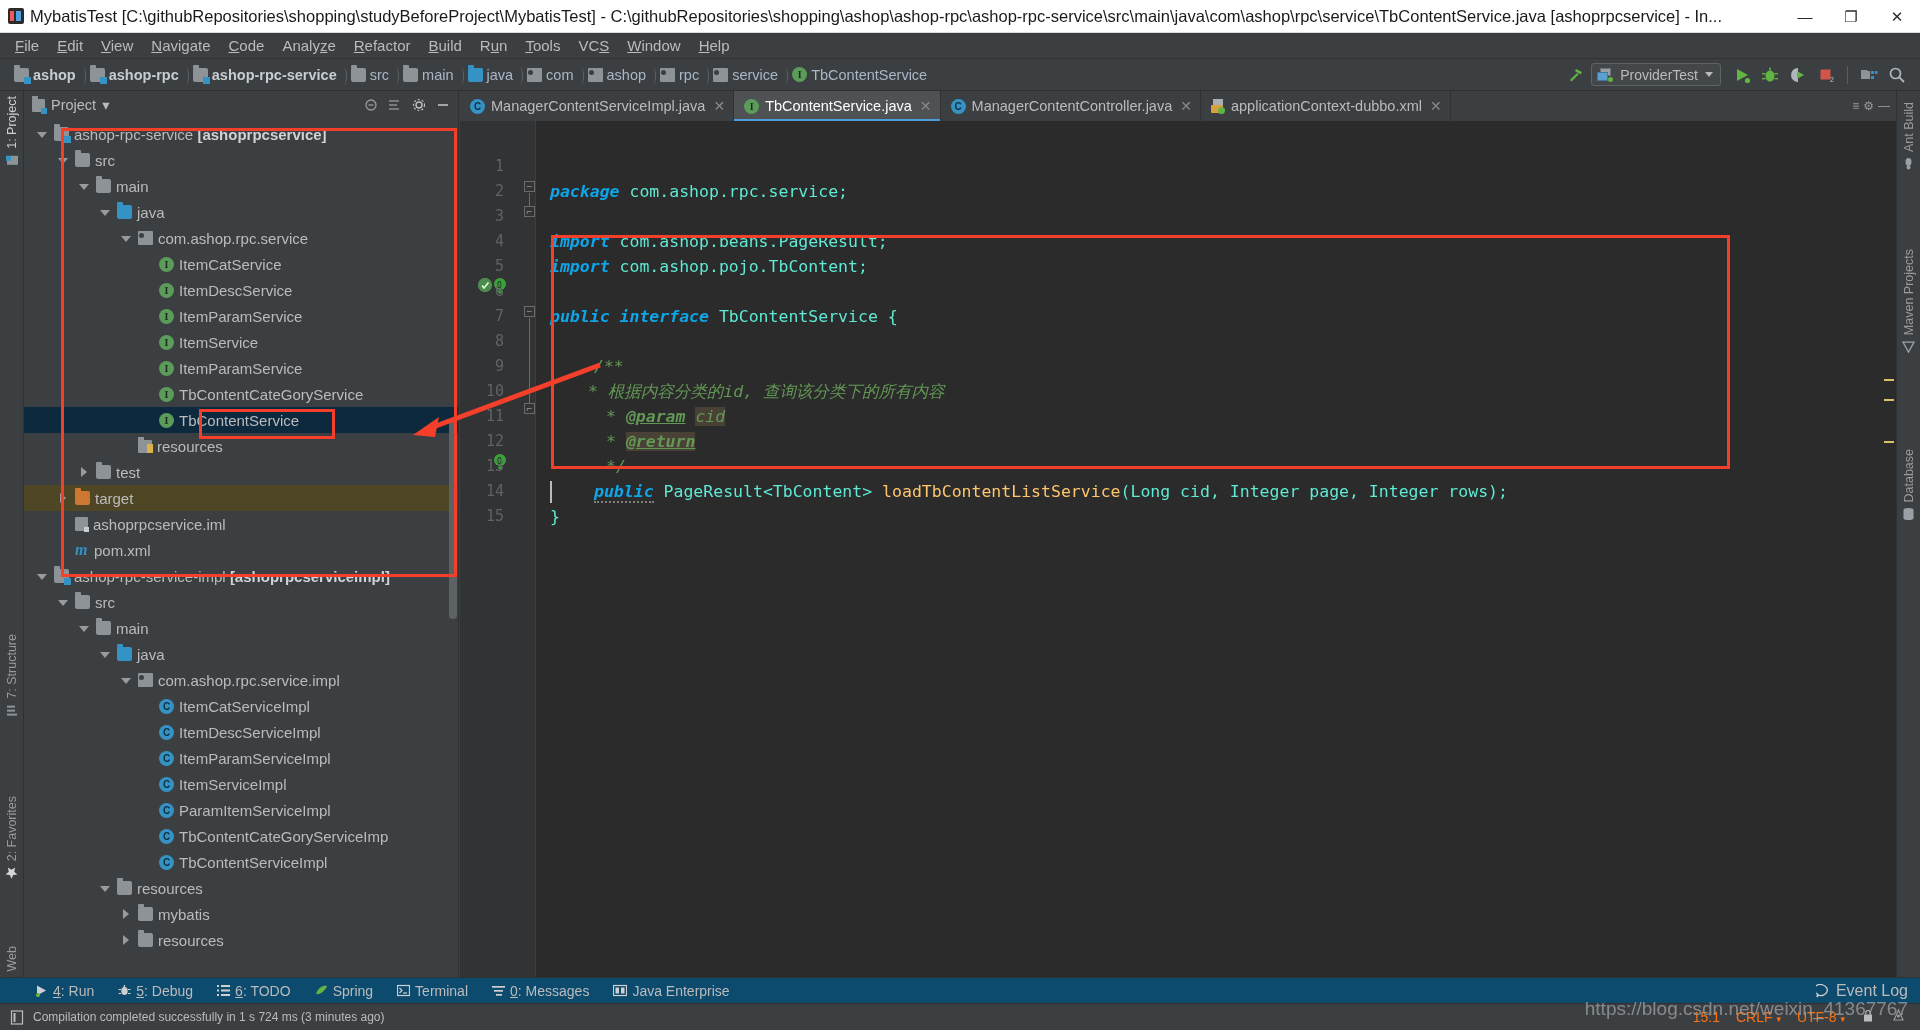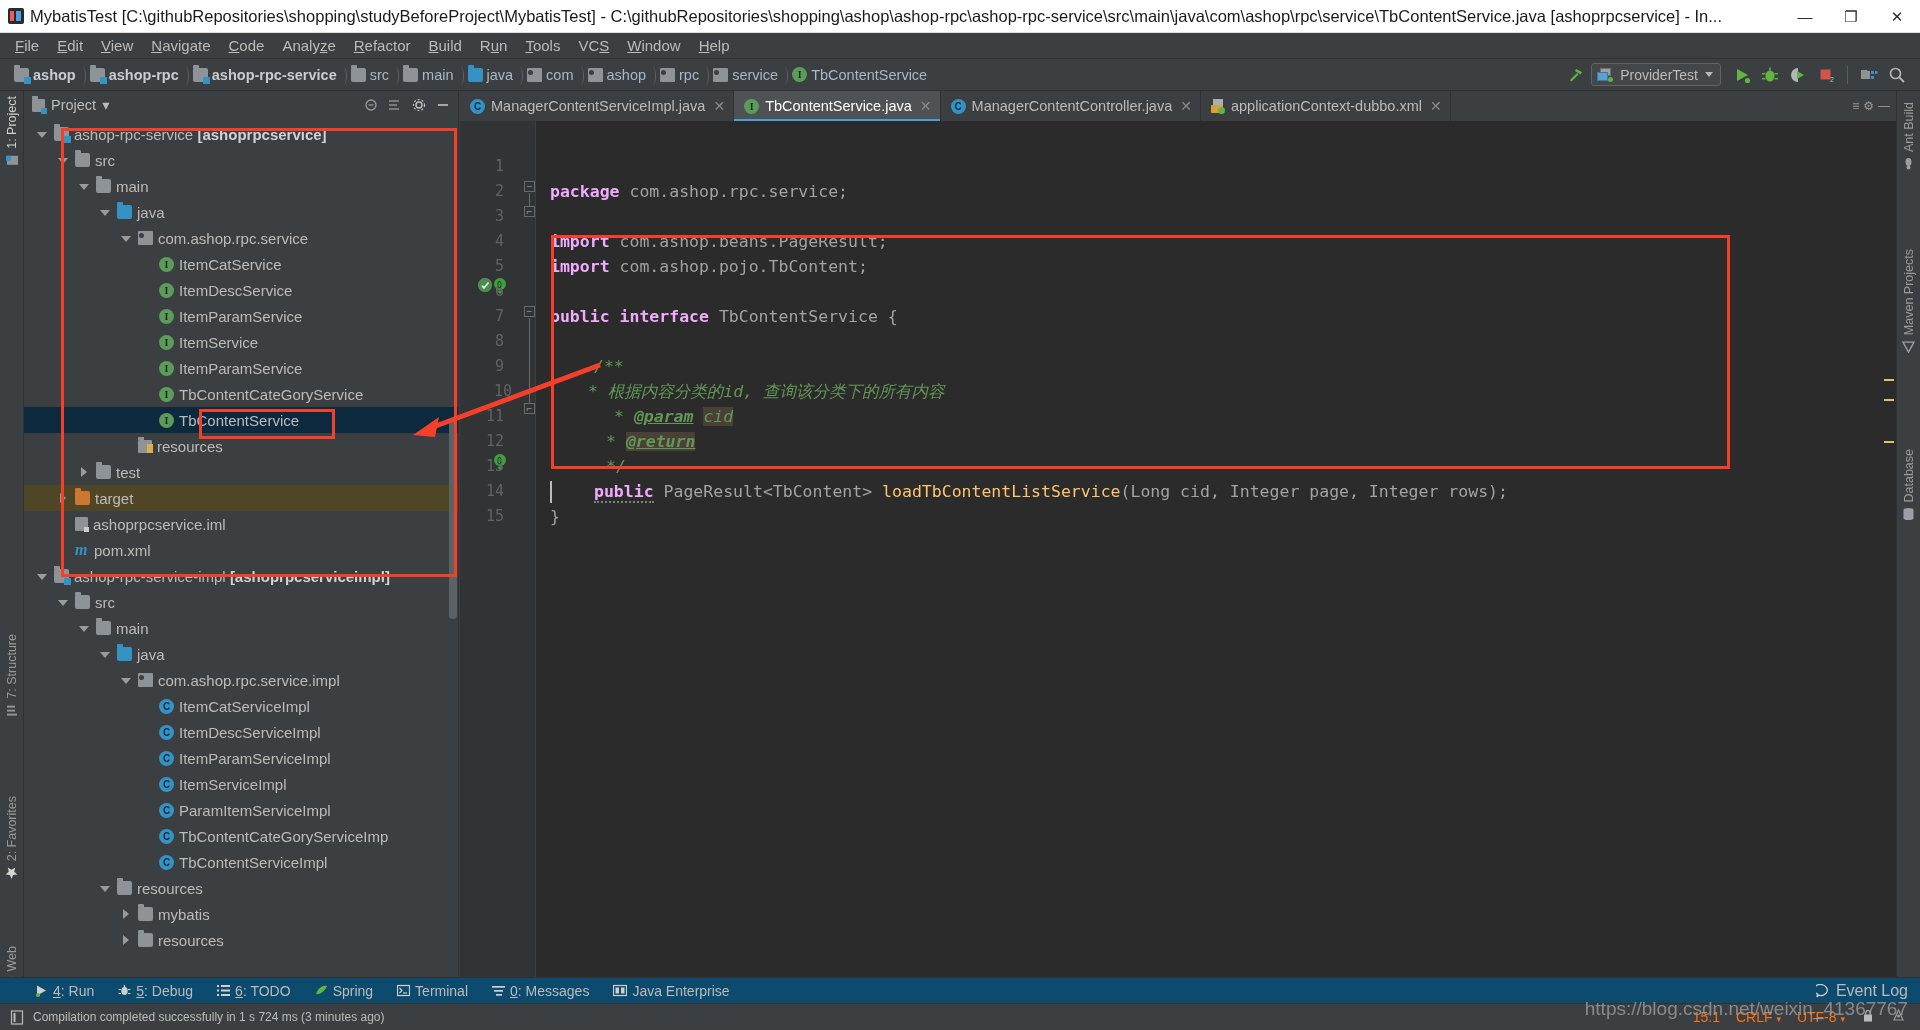--- a/index.html
+++ b/index.html
@@ -210,22 +210,22 @@
     font-size: 16.5px; line-height: 25px; white-space: pre;
   }
   .ln {
     position: relative; height: 25px; display: block;
   }
   .lnum {
     position: absolute; left: 0; width: 44px; text-align: right;
     color: #606366; font-size: 15px; font-family: "DejaVu Sans Mono", monospace;
   }
   .ltext { position: absolute; left: 90px; }
-  .k  { color: #f0abfc; font-weight: bold; }
-  .n  { color: #a3a3a3; }
+  .k  { color: #0ea5e9; font-weight: bold; font-style: italic; }
+  .n  { color: #5eead4; }
   .c  { color: #629755; font-style: italic; }
   .tag{ color: #629755; font-style: italic; font-weight: bold; text-decoration: underline; }
   .fn { color: #ffc66d; }
   .hl-brown { background: #4a4136; }
   .wavy { border-bottom: 2px dotted #808080; }
 
   .fold-marker {
     position: absolute; left: 64px; width: 11px; height: 11px;
     border: 1px solid #6a6a6a; color: #9a9a9a; font-size: 10px; line-height: 9px;
     text-align: center; background: #313335;
@@ -767,21 +767,21 @@
           <span class="lnum">7</span>
         </div>
         <div class="ln" style="top:183px; position:absolute; left:0; right:0;">
           <span class="lnum">8</span>
           <span class="ltext" style="left:134px;"><span class="c">/**</span></span>
         </div>
         <div class="ln" style="top:208px; position:absolute; left:0; right:0;">
           <span class="lnum">9</span>
           <span class="ltext" style="left:128px;"><span class="c">* 根据内容分类的id, 查询该分类下的所有内容</span></span>
         </div>
-        <div class="ln" style="top:233px; position:absolute; left:8px; right:0;">
+        <div class="ln" style="top:233px; position:absolute; left:0; right:0;">
           <span class="lnum">10</span>
           <span class="ltext" style="left:146px;"><span class="c">* </span><span class="tag">@param</span><span class="c"> </span><span class="c hl-brown">cid</span></span>
         </div>
         <div class="ln" style="top:258px; position:absolute; left:0; right:0;">
           <span class="lnum">11</span>
           <span class="ltext" style="left:146px;"><span class="c">* </span><span class="tag hl-brown">@return</span></span>
         </div>
         <div class="ln" style="top:283px; position:absolute; left:0; right:0;">
           <span class="lnum">12</span>
           <span class="ltext" style="left:146px;"><span class="c">*/</span></span>

